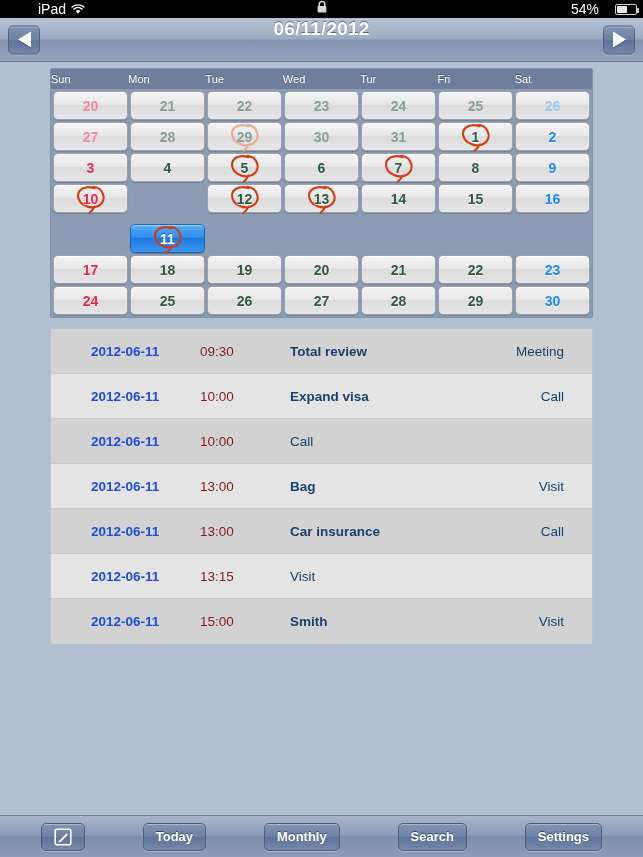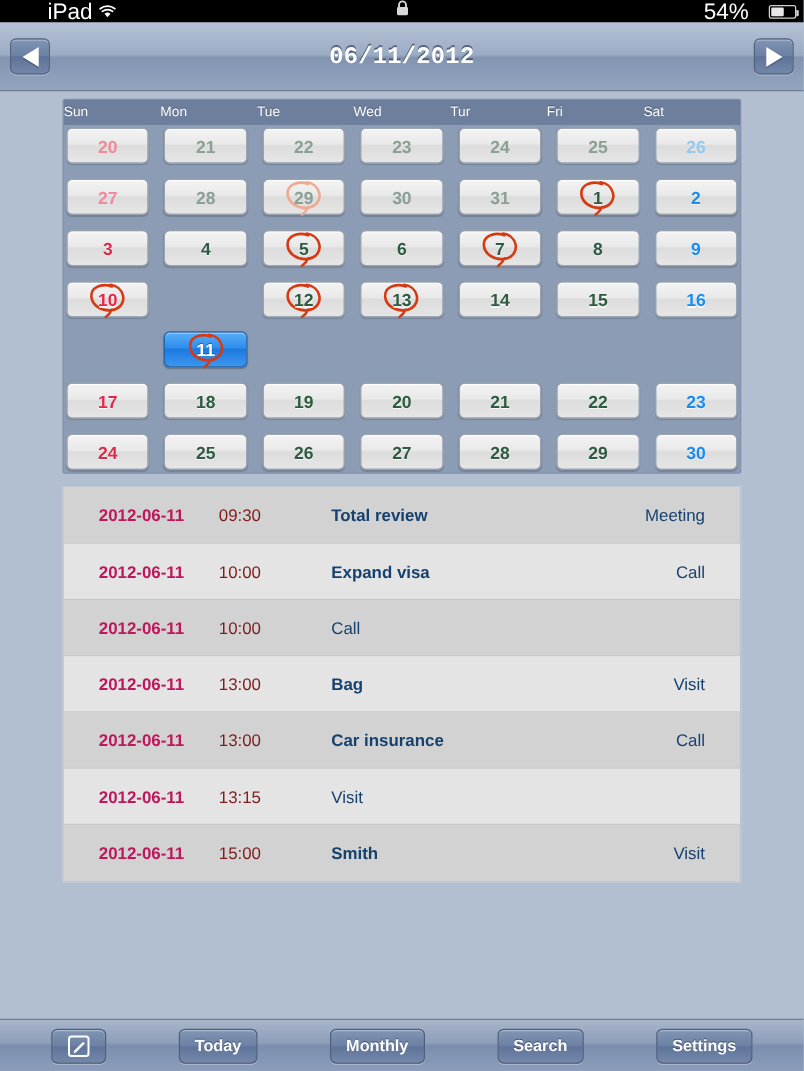--- a/index.html
+++ b/index.html
@@ -25,21 +25,21 @@
     padding: 0 6px;
     position: relative;
   }
   #status-left {
     display: flex;
     align-items: center;
     gap: 5px;
   }
   .status-text {
     color: #ffffff;
-    font-size: 18px;
+    font-size: 14px;
     line-height: 12px;
     font-family: "Liberation Sans", sans-serif;
     padding-left: 32px;
   }
   .wifi-icon { width: 14px; height: 11px; display: block; }
   .lock-icon-wrap {
     position: absolute;
     left: 50%;
     top: 50%;
     transform: translate(-50%, -50%);
@@ -74,28 +74,27 @@
   .batt-fill {
     position: absolute;
     left: 1px; top: 1px; bottom: 1px;
     width: 52%;
     background: #e8e8e8;
     border-radius: 1px;
   }
 
   
   #nav-bar {
-    height: 55px;
+    height: 44px;
     background: linear-gradient(to bottom, #b6c3d6 0%, #9aabc3 48%, #8294b0 52%, #93a5be 100%);
     border-bottom: 1px solid #6c7c93;
     display: flex;
-    align-items: center;
+    align-items: flex-start;
     justify-content: center;
     position: relative;
-    font-family: Liberation Mono, monospace;
   }
   #nav-title {
     color: #ffffff;
     font-size: 19px;
     font-weight: bold;
     text-shadow: 0 -1px 0 rgba(60,75,100,0.75);
     letter-spacing: 0.2px;
   }
   .nav-arrow-btn {
     position: absolute;
@@ -140,21 +139,21 @@
     text-align: left;
     color: #ffffff;
     font-size: 11px;
     font-weight: normal;
     padding: 4px 0 4px 0;
     text-shadow: 0 -1px 0 rgba(50,62,84,0.6);
   }
   #day-grid {
     display: grid;
     grid-template-columns: repeat(7, 1fr);
-    gap: 12px;
+    gap: 2px;
     padding: 2px;
     background: #8d9cb5;
   }
   .day-cell {
     position: relative;
     height: 29px;
     border-radius: 5px;
     border: 1px solid #9aa3ad;
     background: linear-gradient(to bottom, #f3f3f3 0%, #e9e9e9 45%, #dcdcdc 50%, #e6e6e6 100%);
     box-shadow: inset 0 1px 0 rgba(255,255,255,0.9), 0 1px 1px rgba(0,0,0,0.18);
@@ -214,25 +213,25 @@
     display: flex;
     align-items: center;
     height: 45px;
     border-bottom: 1px solid #c9c9c9;
     cursor: pointer;
   }
   .event-row:last-child { border-bottom: none; }
   .event-row.odd  { background: #d2d2d2; }
   .event-row.even { background: #e4e4e4; }
   .ev-date {
-    width: 124px;
-    padding-left: 28px;
+    width: 149px;
+    padding-left: 40px;
     font-size: 13.5px;
     font-weight: bold;
-    color: #be185d;
+    color: #1d4ed8;
   }
   .ev-time {
     width: 90px;
     font-size: 13.5px;
     font-weight: normal;
     color: #7f1d1d;
   }
   .ev-title {
     flex: 1;
     font-size: 13.5px;

